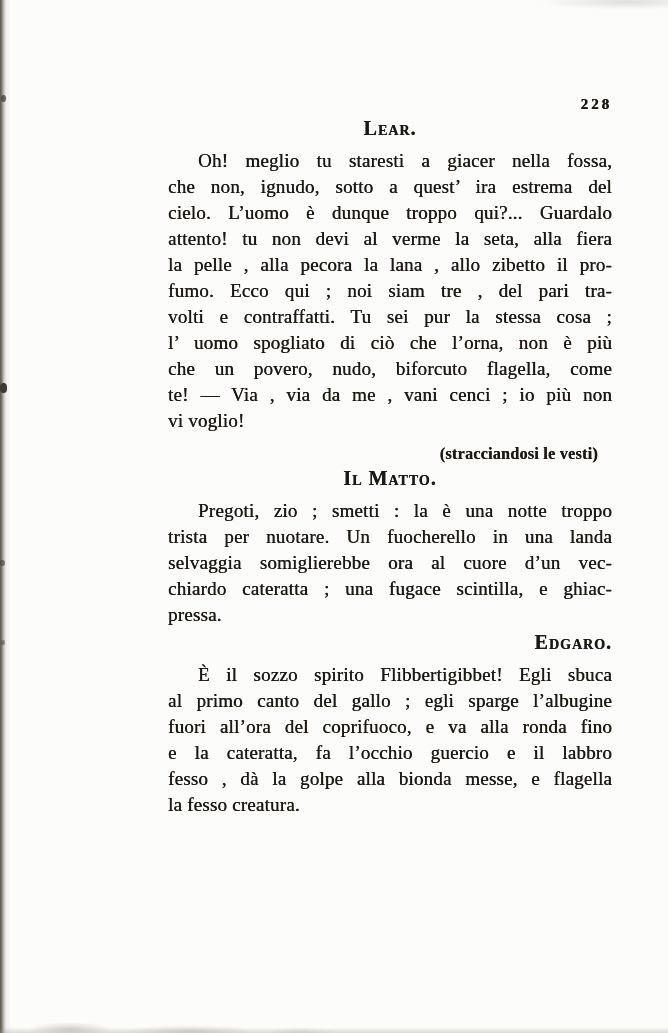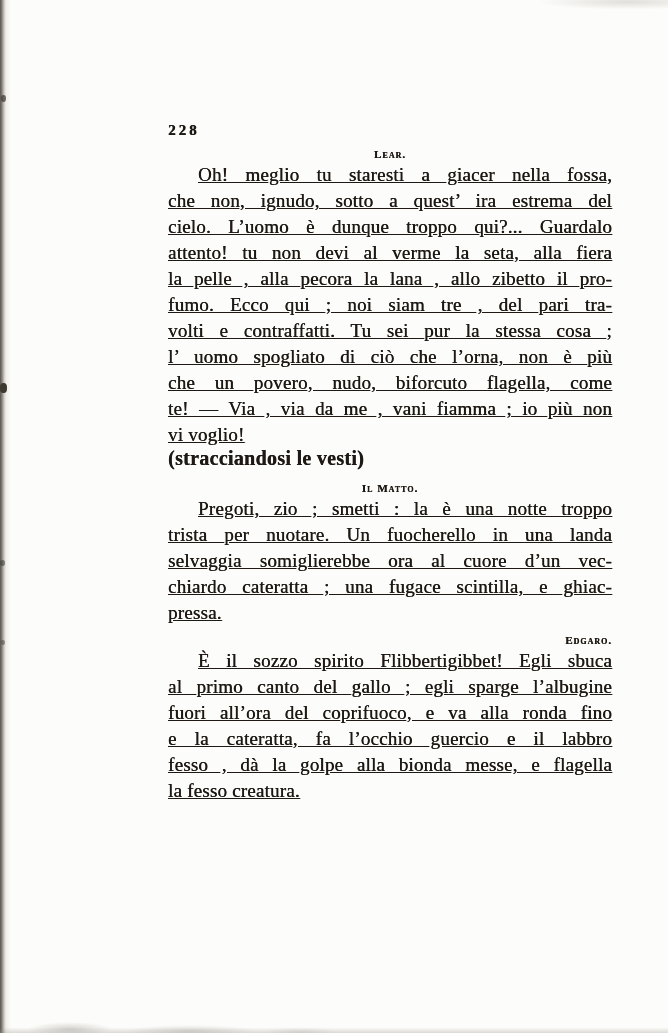--- a/index.html
+++ b/index.html
@@ -32,45 +32,45 @@
   }
   .corner-smudge{
     position:absolute;right:0;top:0;width:160px;height:22px;
     background:radial-gradient(120px 10px at 120px 2px, rgba(150,146,138,.28), rgba(150,146,138,0) 75%);
   }
   
   .column{
     position:absolute;left:168px;top:0;width:444px;
   }
   .page-number{
-    margin-top:120px;height:20px;line-height:20px;
-    text-align:left;font-weight:bold;font-size:15px;letter-spacing:3px;
+    margin-top:94px;height:20px;line-height:20px;
+    text-align:right;font-weight:bold;font-size:15px;letter-spacing:3px;
     text-shadow:.4px 0 0 currentColor;
   }
   .speaker{
     height:16px;line-height:16px;text-align:center;
-    font-variant:small-caps;font-weight:bold;font-size:11px;letter-spacing:1px;
+    font-variant:small-caps;font-weight:bold;font-size:20px;letter-spacing:1px;
     text-shadow:.3px 0 0 currentColor;
   }
   .speaker.m-lear{margin-top:6px;}
-  .speaker.m-matto{margin-top:12px;}
+  .speaker.m-matto{margin-top:6px;}
   .speaker.m-edgaro{margin-top:6px;text-align:right;}
-  .speech{font-size:19px;text-decoration:underline;}
+  .speech{margin-top:12px;font-size:19px;}
   .tline{
     height:26px;line-height:26px;
     text-align:justify;text-align-last:justify;
     text-shadow:.35px 0 0 currentColor;
     letter-spacing:.2px;
   }
   .tline.first{text-indent:30px;}
   .tline.last{text-align-last:left;}
   .stage-direction{
-    height:20px;line-height:20px;
-    text-align:left;padding-right:14px;
-    font-weight:bold;font-size:20px;letter-spacing:.3px;
+    margin-top:10px;height:20px;line-height:20px;
+    text-align:right;padding-right:14px;
+    font-weight:bold;font-size:16px;letter-spacing:.3px;
     text-shadow:.3px 0 0 currentColor;
   }
 </style>
 </head>
 <body style="background: rgb(252, 252, 250); color: rgb(30, 25, 20);">
 
 <div class="binding-edge"></div>
 <div class="edge-blob blob1"></div>
 <div class="edge-blob blob2"></div>
 <div class="edge-blob blob3"></div>
@@ -87,21 +87,21 @@
   <div class="speech">
     <div class="tline first">Oh! meglio tu staresti a giacer nella fossa,</div>
     <div class="tline">che non, ignudo, sotto a quest’ ira estrema del</div>
     <div class="tline">cielo. L’uomo è dunque troppo qui?... Guardalo</div>
     <div class="tline">attento! tu non devi al verme la seta, alla fiera</div>
     <div class="tline">la pelle , alla pecora la lana , allo zibetto il pro-</div>
     <div class="tline">fumo. Ecco qui ; noi siam tre , del pari tra-</div>
     <div class="tline">volti e contraffatti. Tu sei pur la stessa cosa ;</div>
     <div class="tline">l’ uomo spogliato di ciò che l’orna, non è più</div>
     <div class="tline">che un povero, nudo, biforcuto flagella, come</div>
-    <div class="tline">te! — Via , via da me , vani fiamma ; io più non</div>
+    <div class="tline">te! — Via , via da me , vani cenci ; io più non</div>
     <div class="tline last">vi voglio!</div>
   </div>
 
   <div class="stage-direction">(stracciandosi le vesti)</div>
 
   <div class="speaker m-matto">Il Matto.</div>
 
   <div class="speech">
     <div class="tline first">Pregoti, zio ; smetti : la è una notte troppo</div>
     <div class="tline">trista per nuotare. Un fuocherello in una landa</div>

